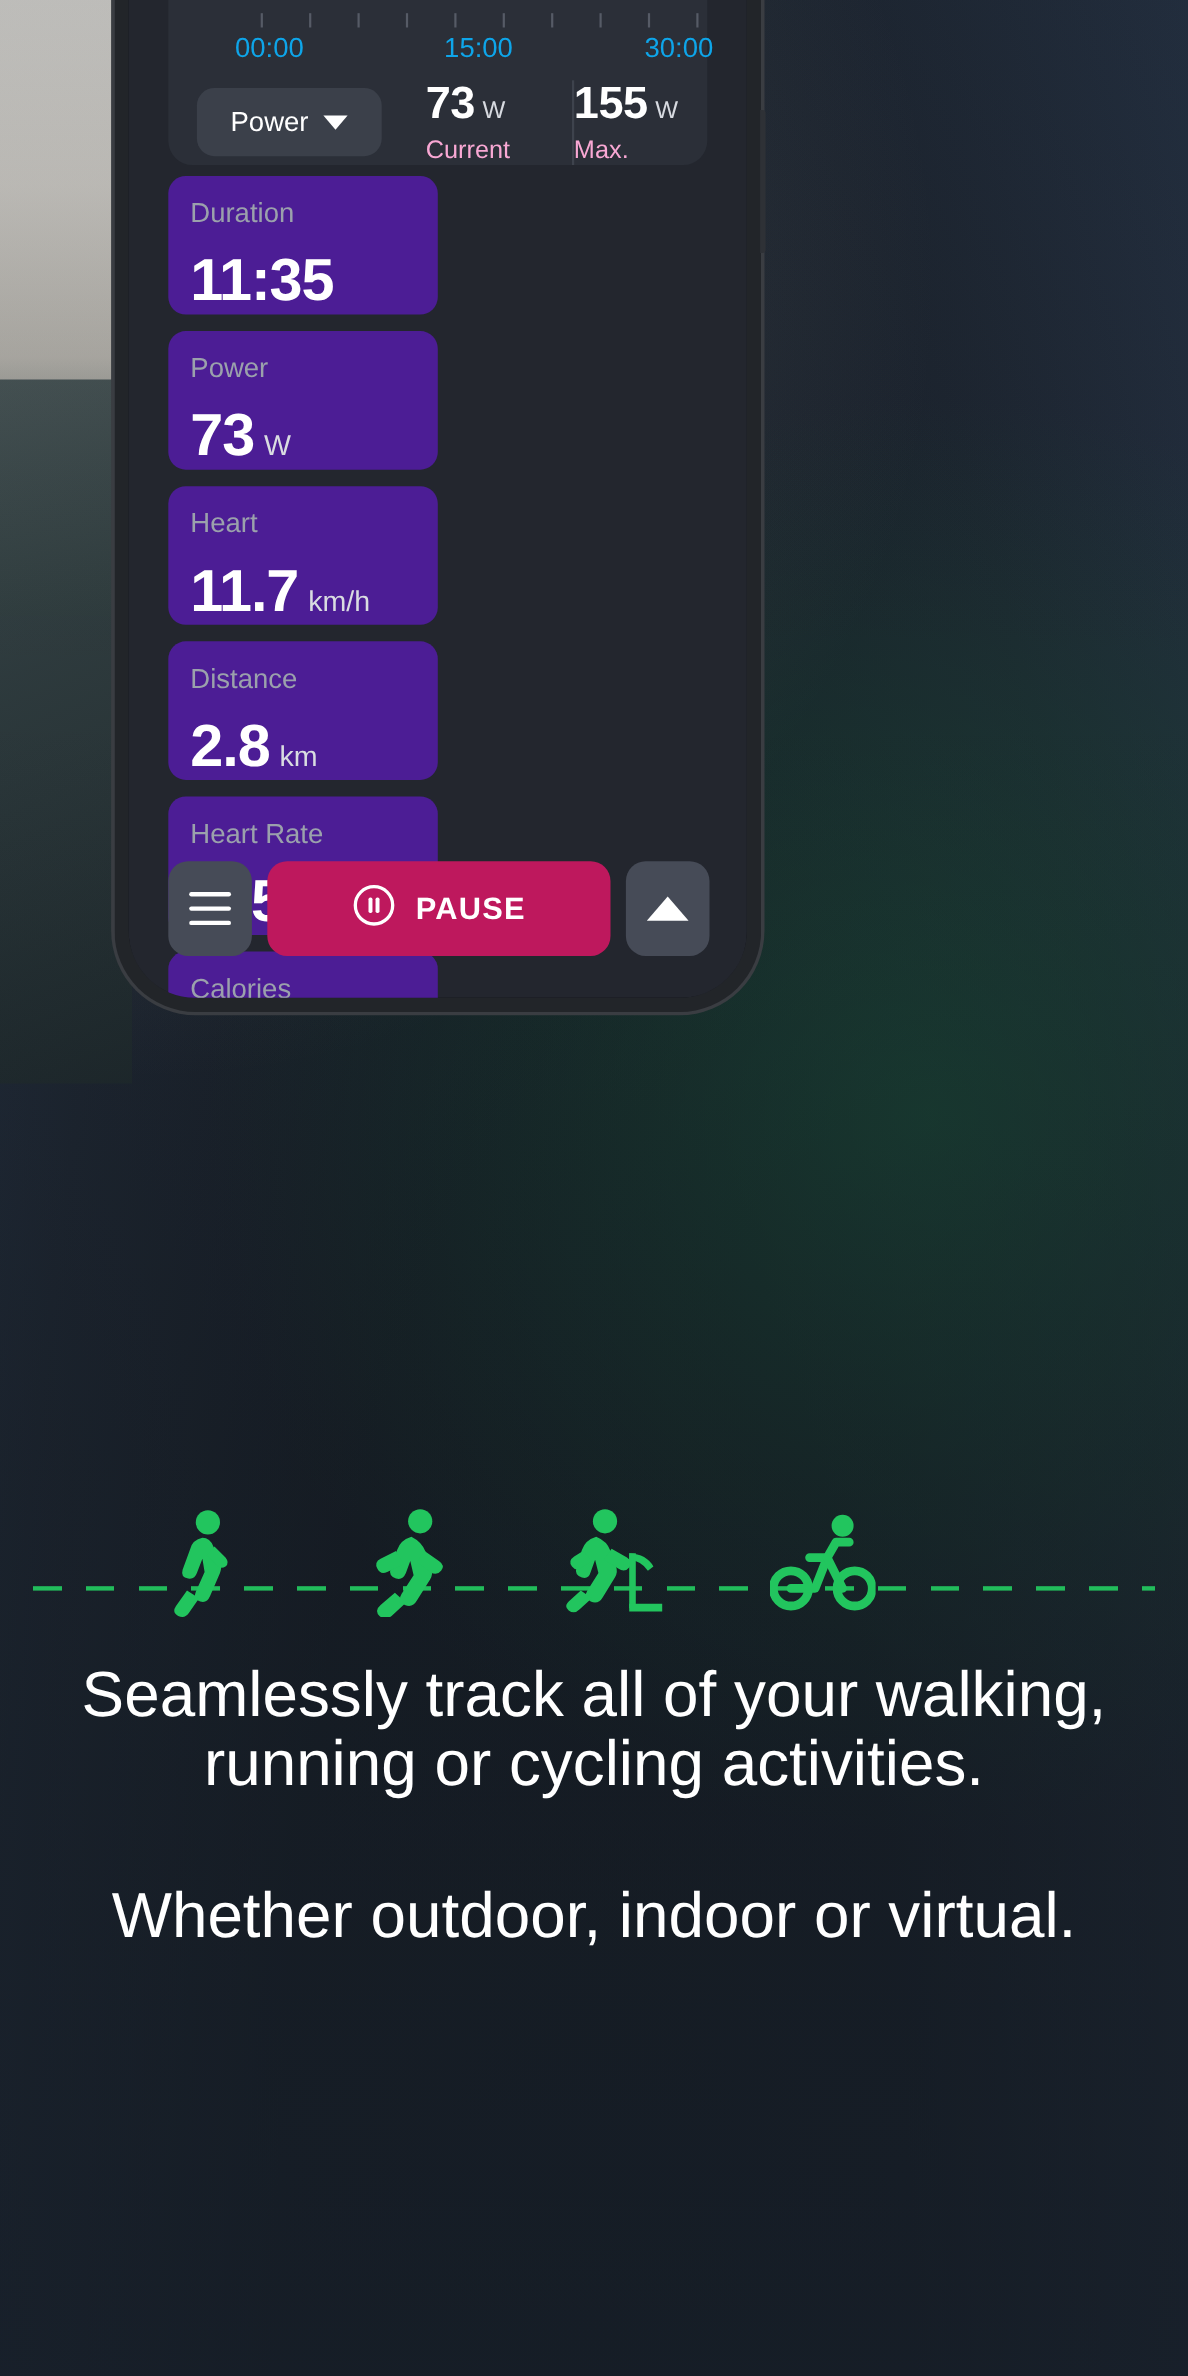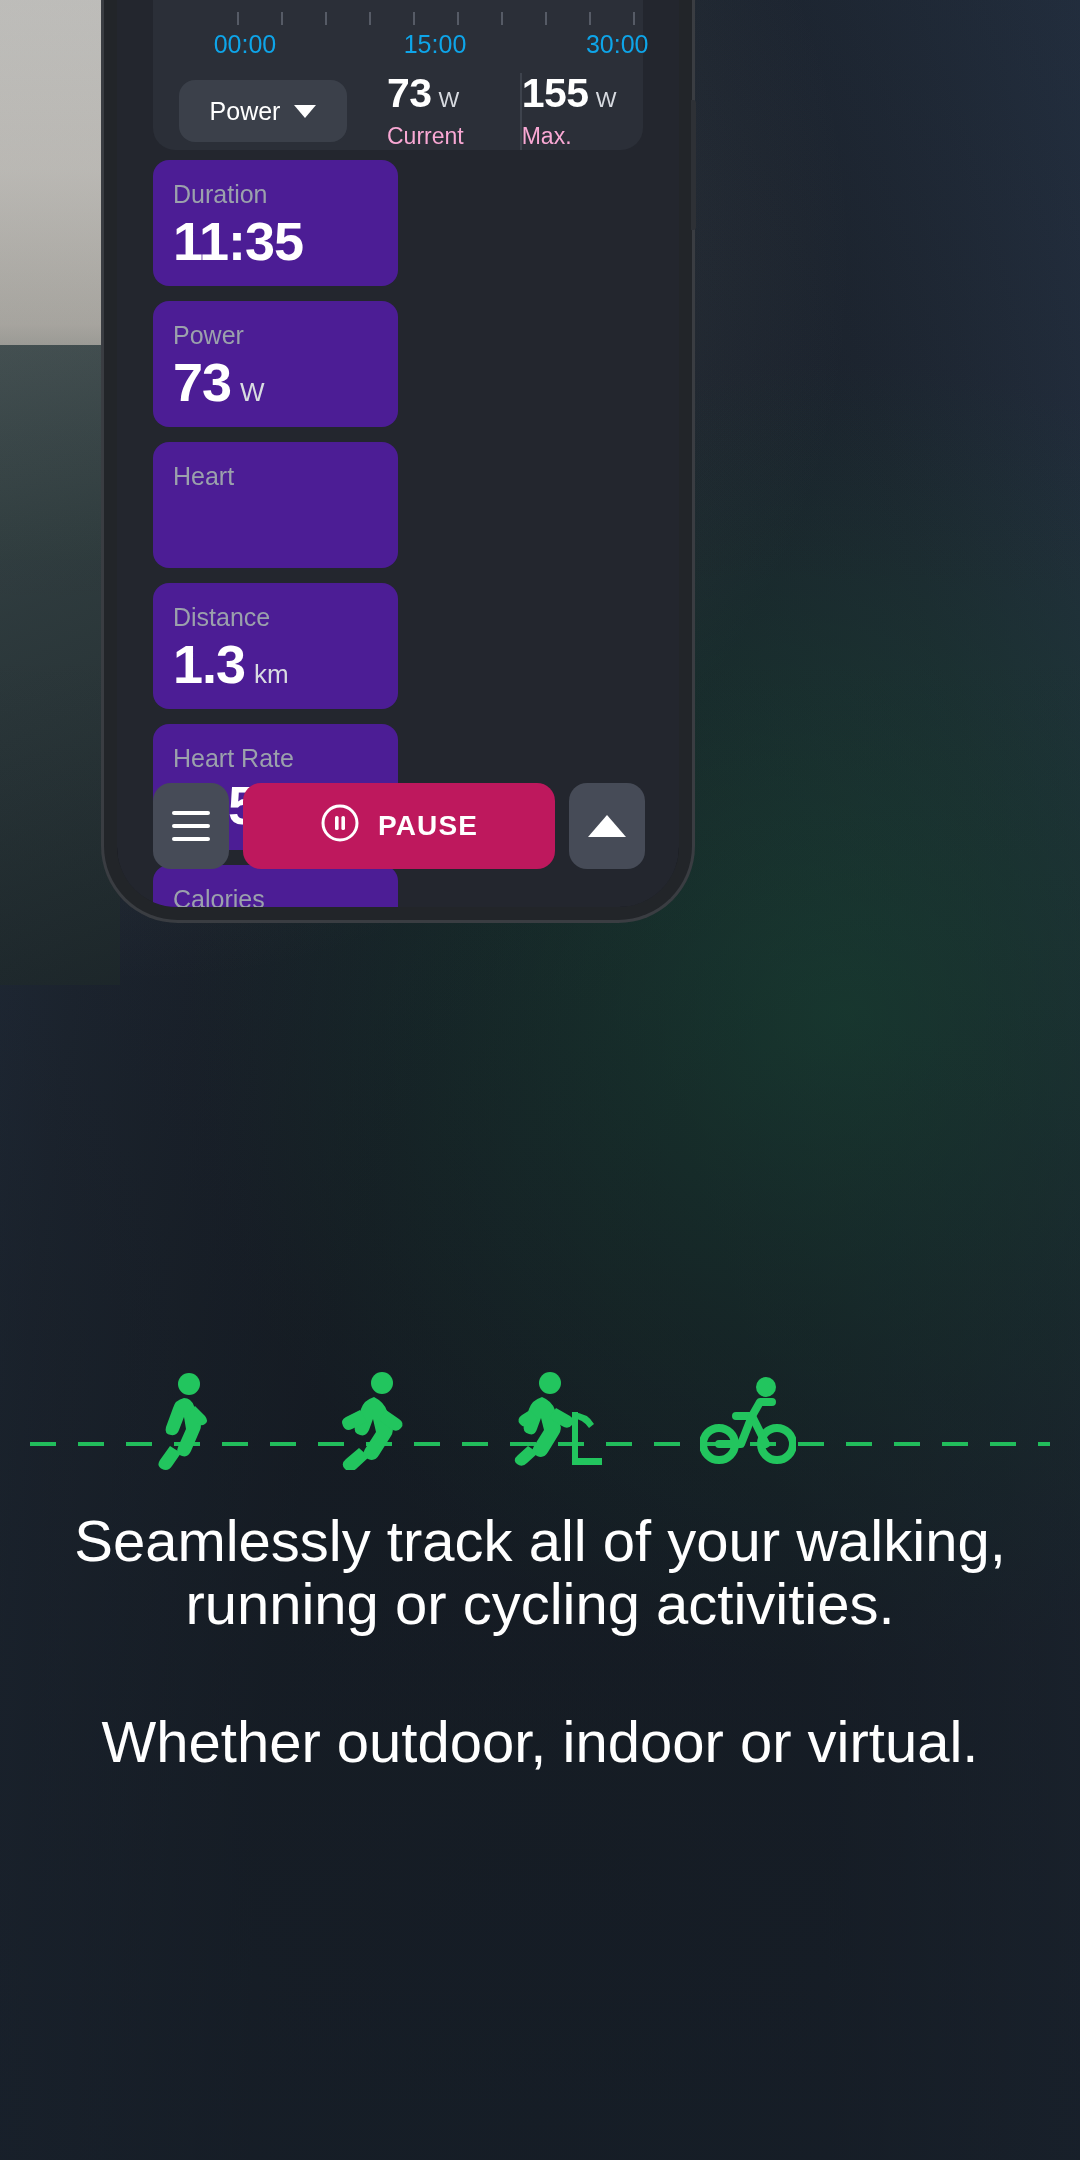--- a/index.html
+++ b/index.html
@@ -99,21 +99,21 @@
   
   #cards{
     position:absolute; left:36px; right:34px; top:340px;
     display:flex; flex-wrap:wrap; gap:15px 16px;
   }
   .card{
     width:245px; height:126px; background:#4c1d95; border-radius:16px;
     padding:20px 0 0 20px;
   }
   .card .lbl{ color:#9ba1ac; font-size:25px; }
-  .card .val{ color:#fff; font-size:54px; font-weight:700; line-height:1.05; margin-top:4px; letter-spacing:-1px; }
+  .card .val{ color:#fff; font-size:54px; font-weight:700; line-height:1.05; margin-top:18px; letter-spacing:-1px; }
   .card .val .u{ font-size:26px; font-weight:400; color:#d9dce1; margin-left:9px; letter-spacing:0; }
 
   
   #bottom-bar{
     position:absolute; left:36px; right:34px; bottom:38px; height:86px;
     display:flex; align-items:center; gap:14px;
   }
   #menu-btn{
     width:76px; height:86px; background:#464b57; border-radius:18px;
     display:flex; flex-direction:column; align-items:center; justify-content:center; gap:9px;
@@ -211,24 +211,25 @@
         <div class="card">
           <div class="lbl">Duration</div>
           <div class="val"><span>11:35</span></div>
         </div>
         <div class="card">
           <div class="lbl">Power</div>
           <div class="val"><span>73</span><span class="u">W</span></div>
         </div>
         <div class="card">
           <div class="lbl">Heart</div>
+          <div class="val"><span>11.7</span><span class="u">km/h</span></div>
         </div>
         <div class="card">
           <div class="lbl">Distance</div>
-          <div class="val"><span>1.3</span><span class="u">km</span></div>
+          <div class="val"><span>2.8</span><span class="u">km</span></div>
         </div>
         <div class="card">
           <div class="lbl">Heart Rate</div>
           <div class="val"><span>115</span><span class="u">bpm</span></div>
         </div>
         <div class="card">
           <div class="lbl">Calories</div>
         </div>
       </div>
 

